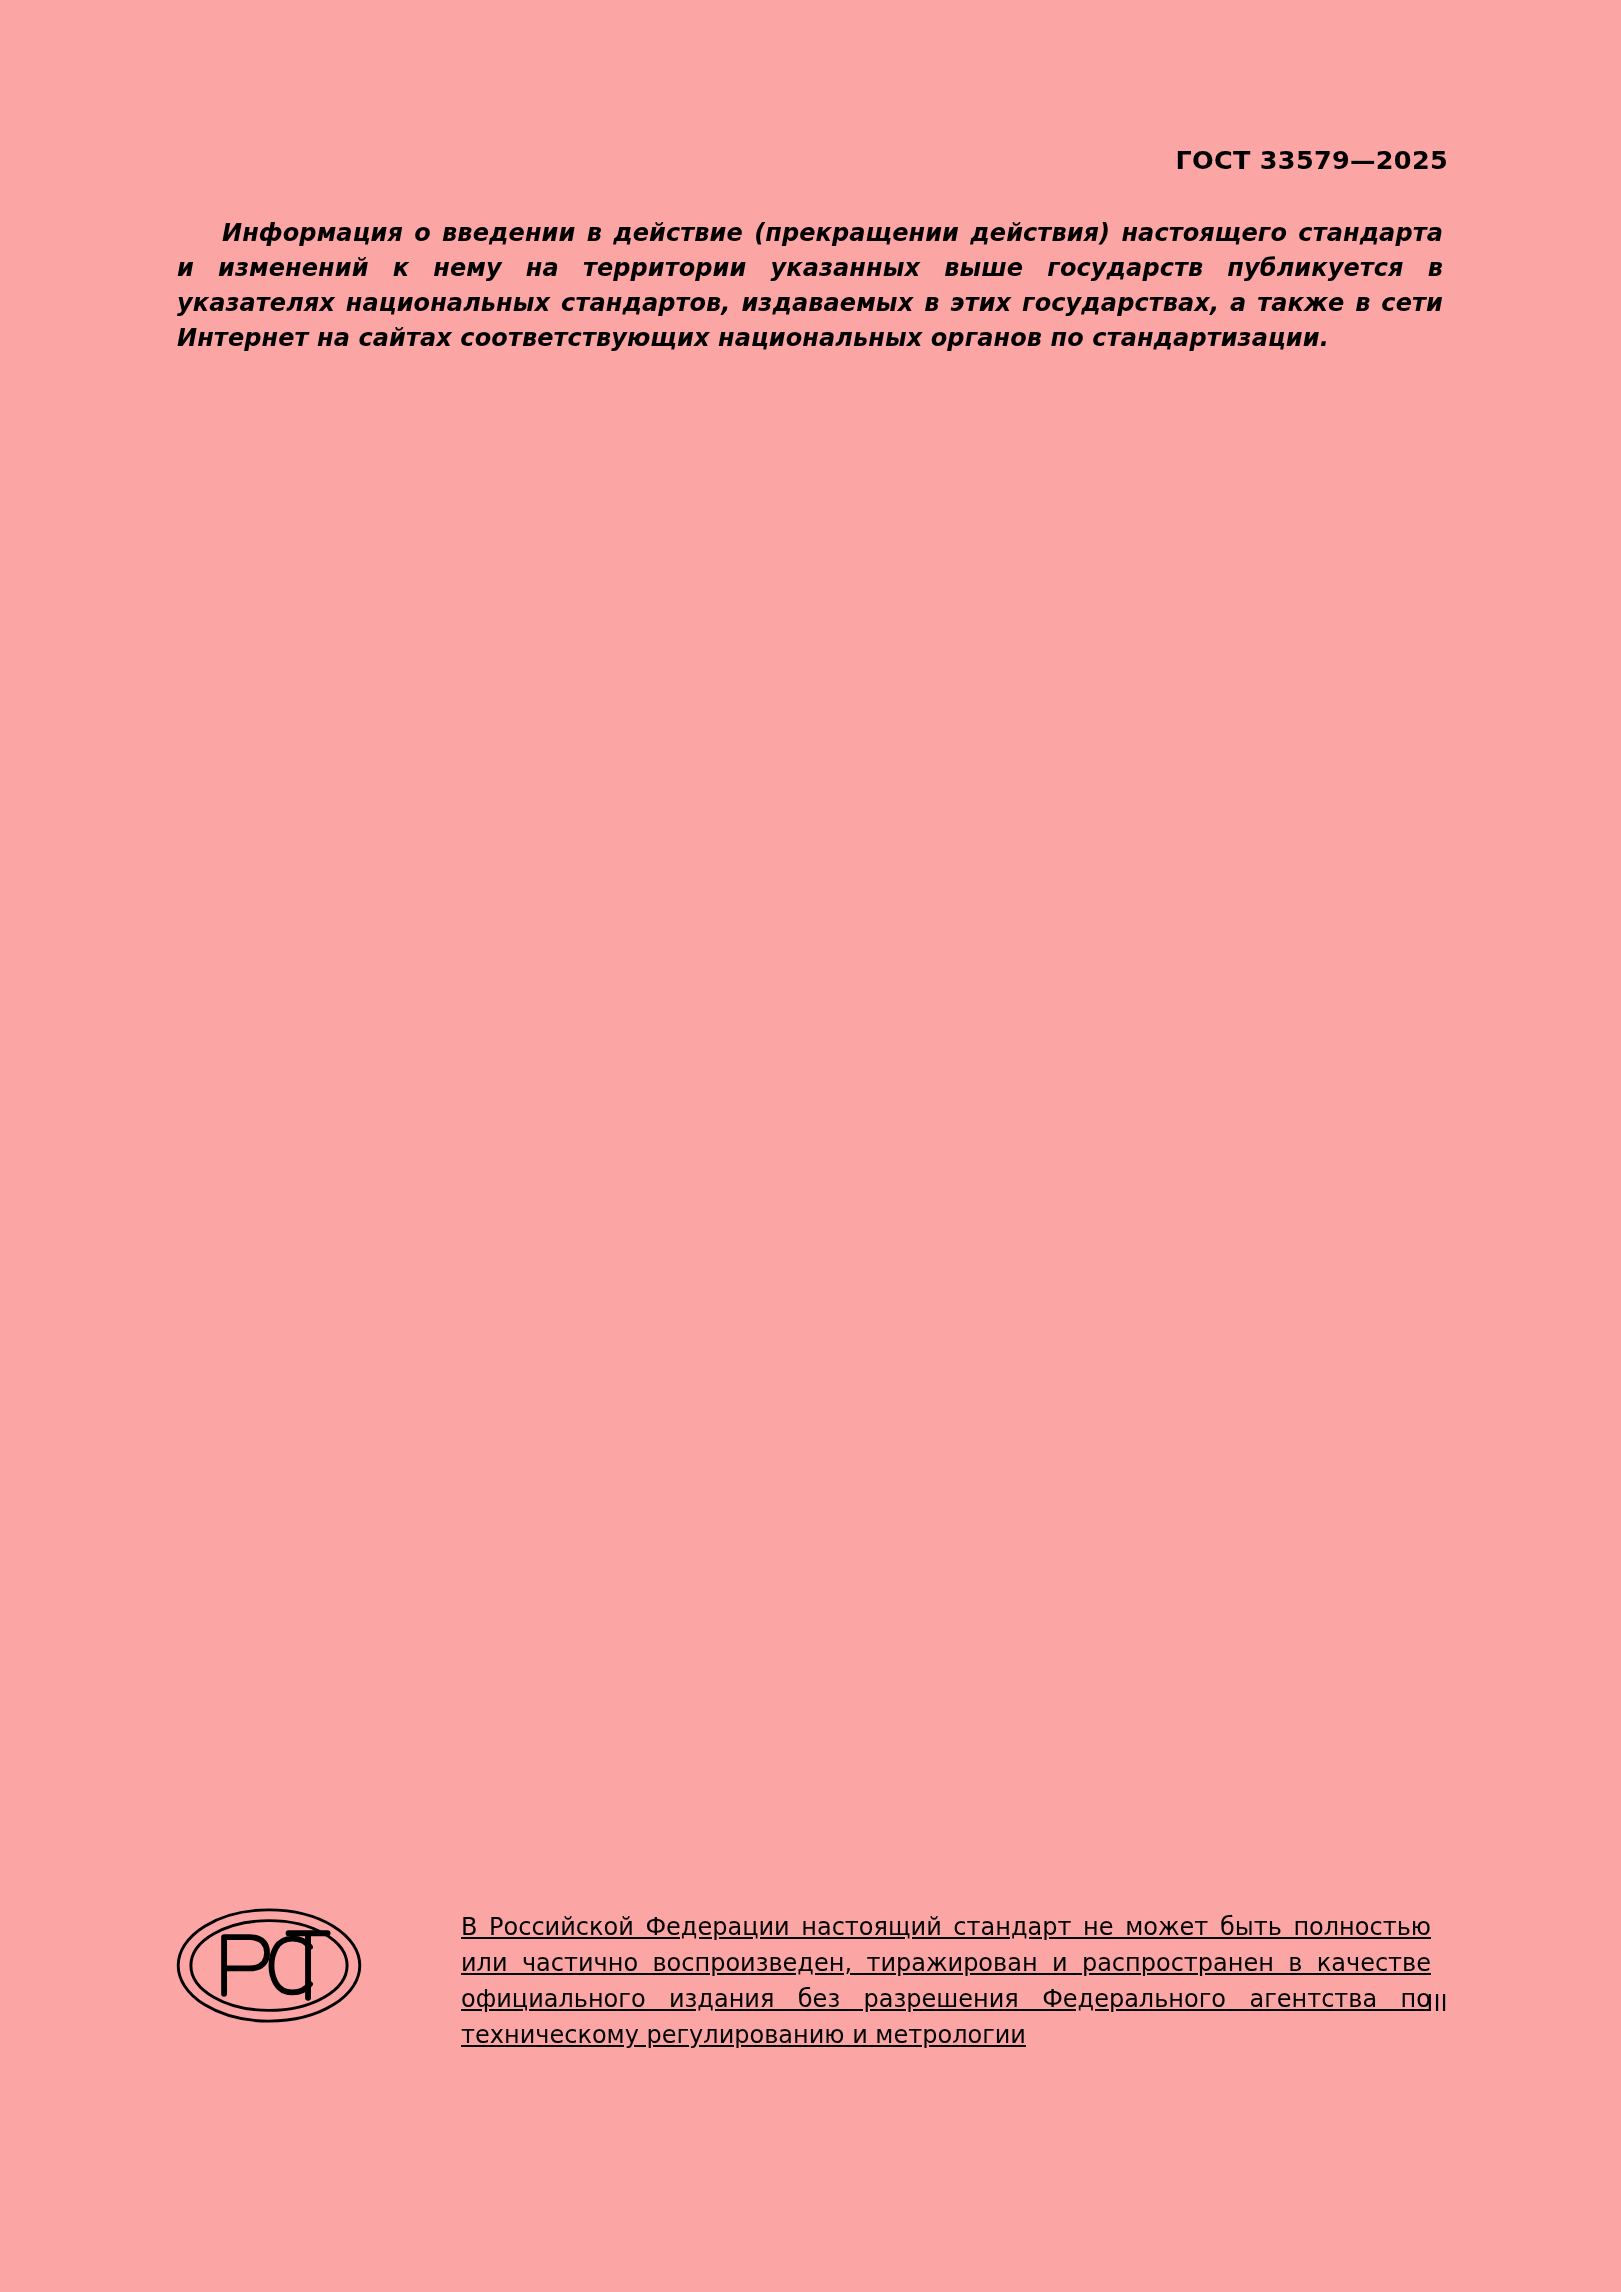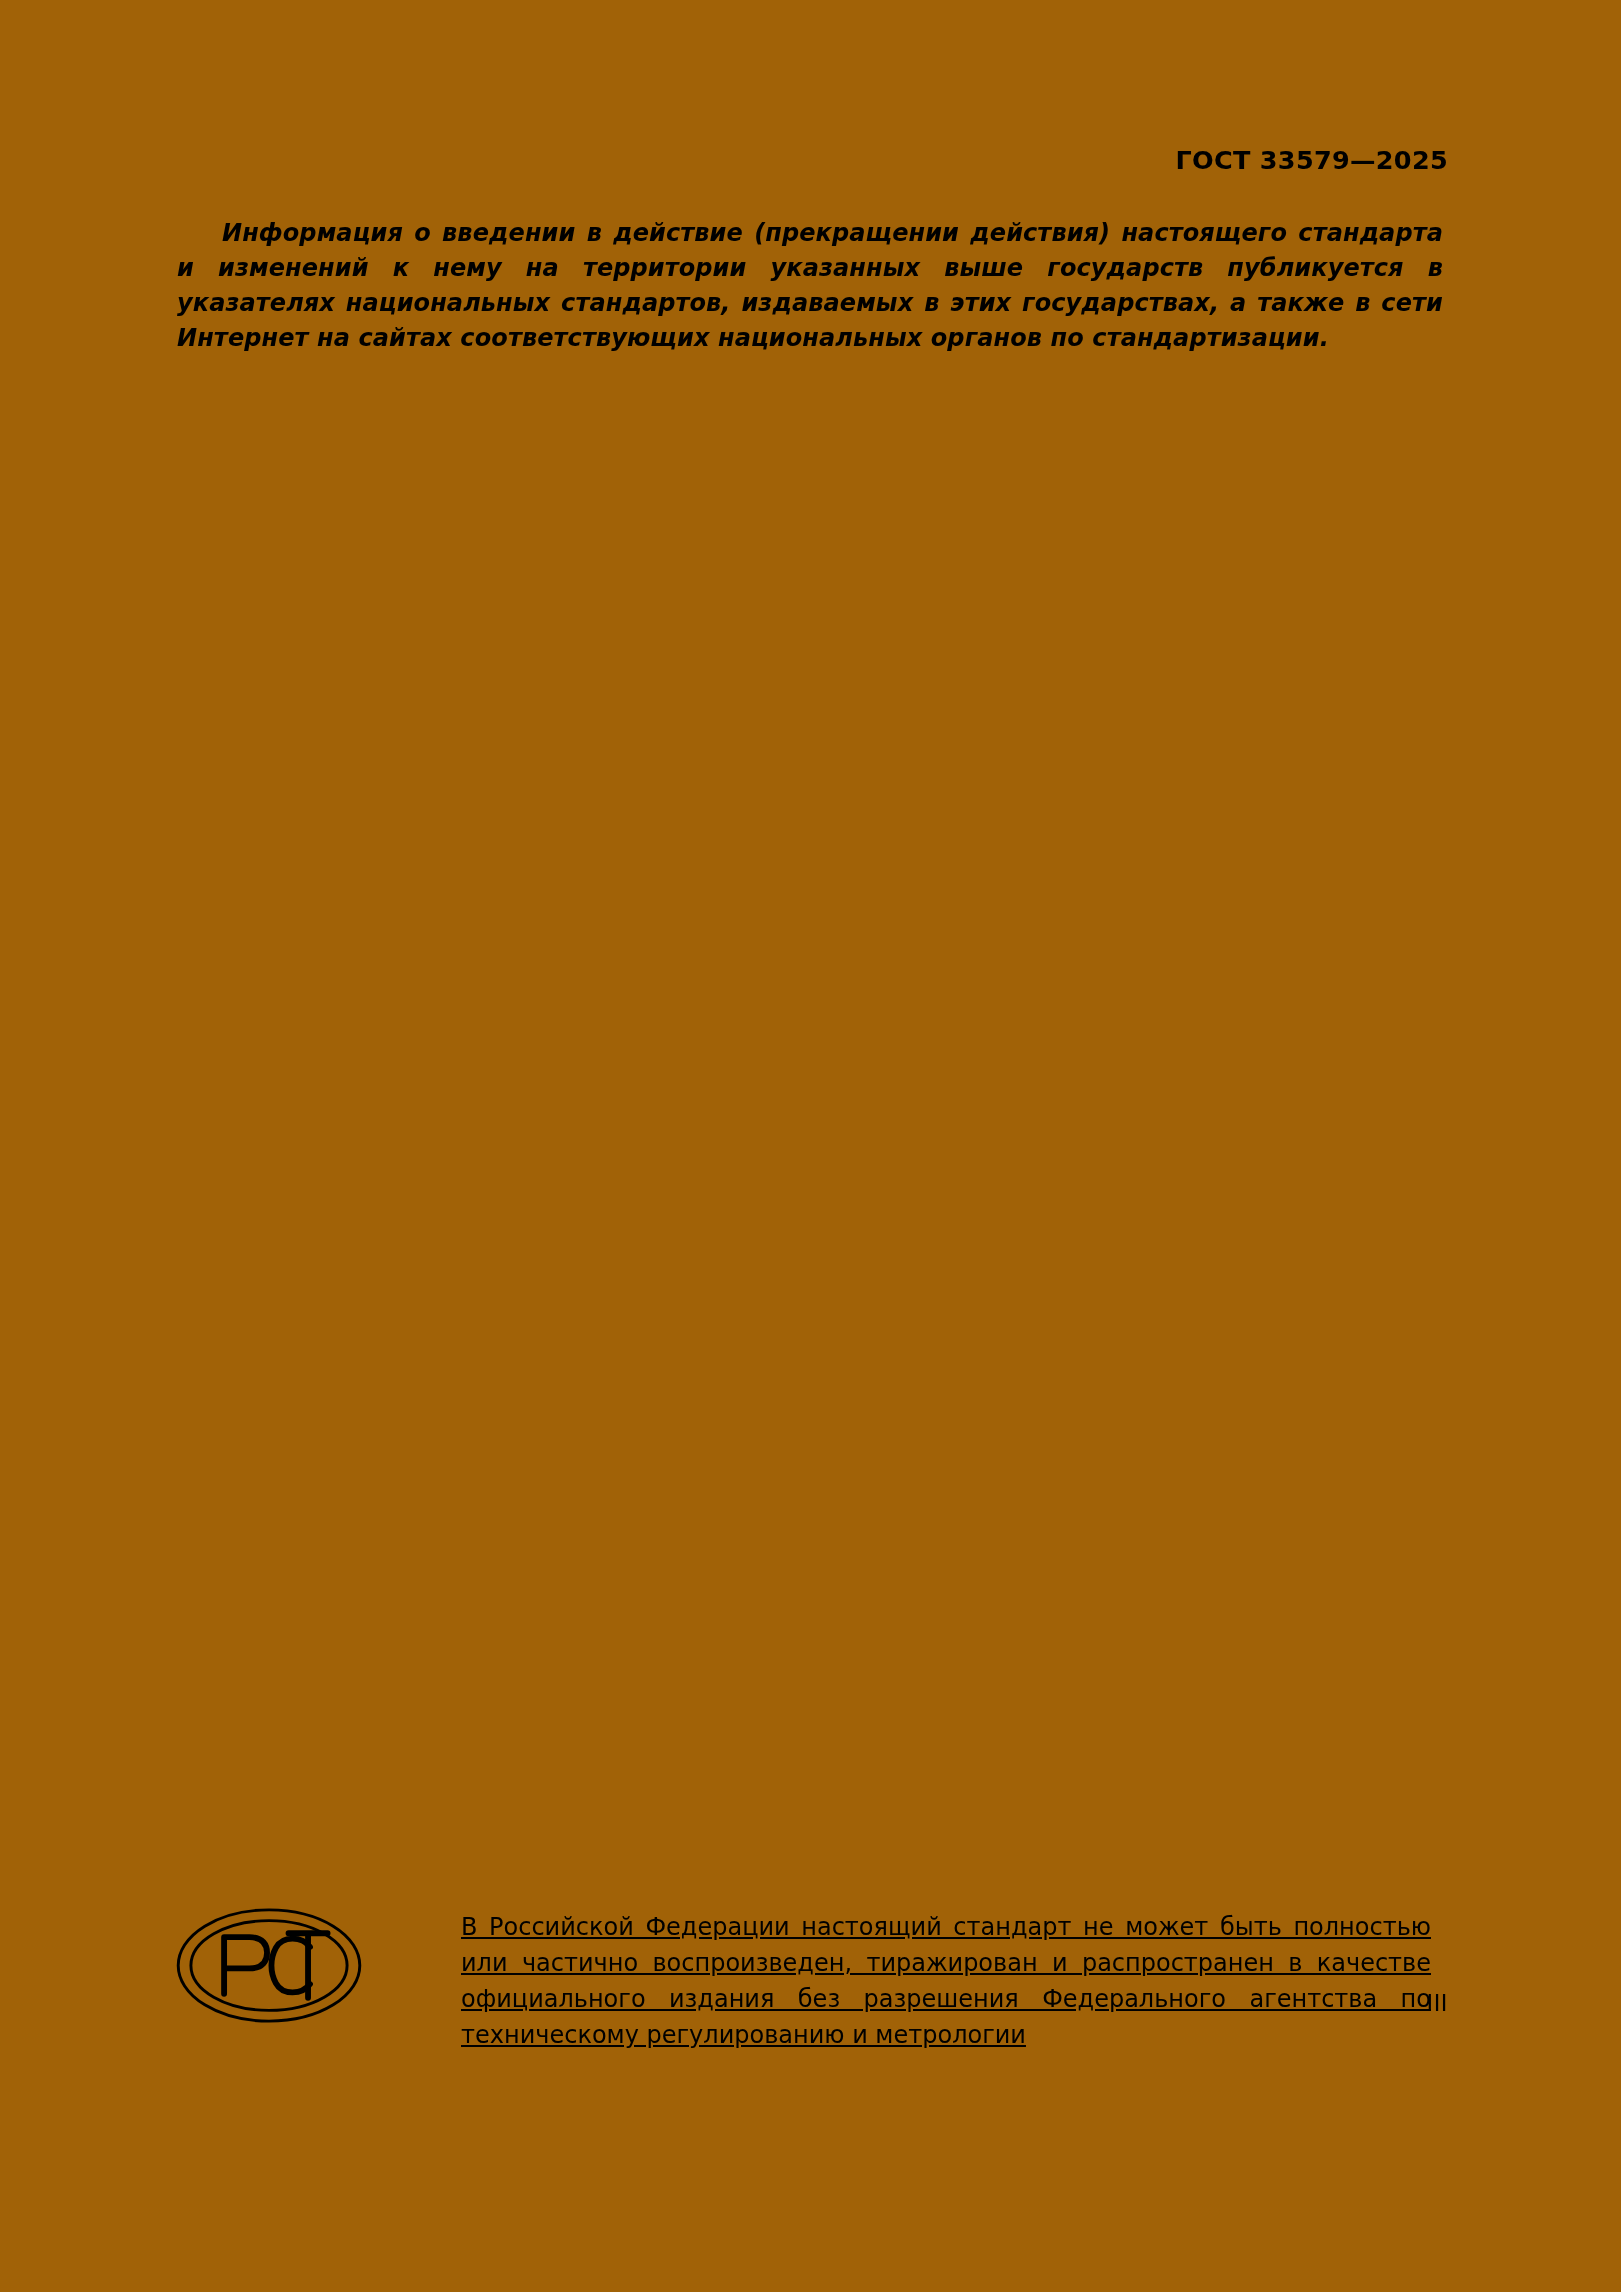--- a/index.html
+++ b/index.html
@@ -4,21 +4,21 @@
 <style>
   html, body {
     margin: 0;
     padding: 0;
     background: #ffffff;
   }
   .page {
     position: relative;
     width: 1621px;
     height: 2293px;
-    background: #a16207;
+    background: #fca5a5;
     font-family: "DejaVu Sans", "Liberation Sans", sans-serif;
     color: #000000;
     box-sizing: border-box;
     overflow: hidden;
   }
 
   
   .header {
     position: absolute;
     top: 145px;

